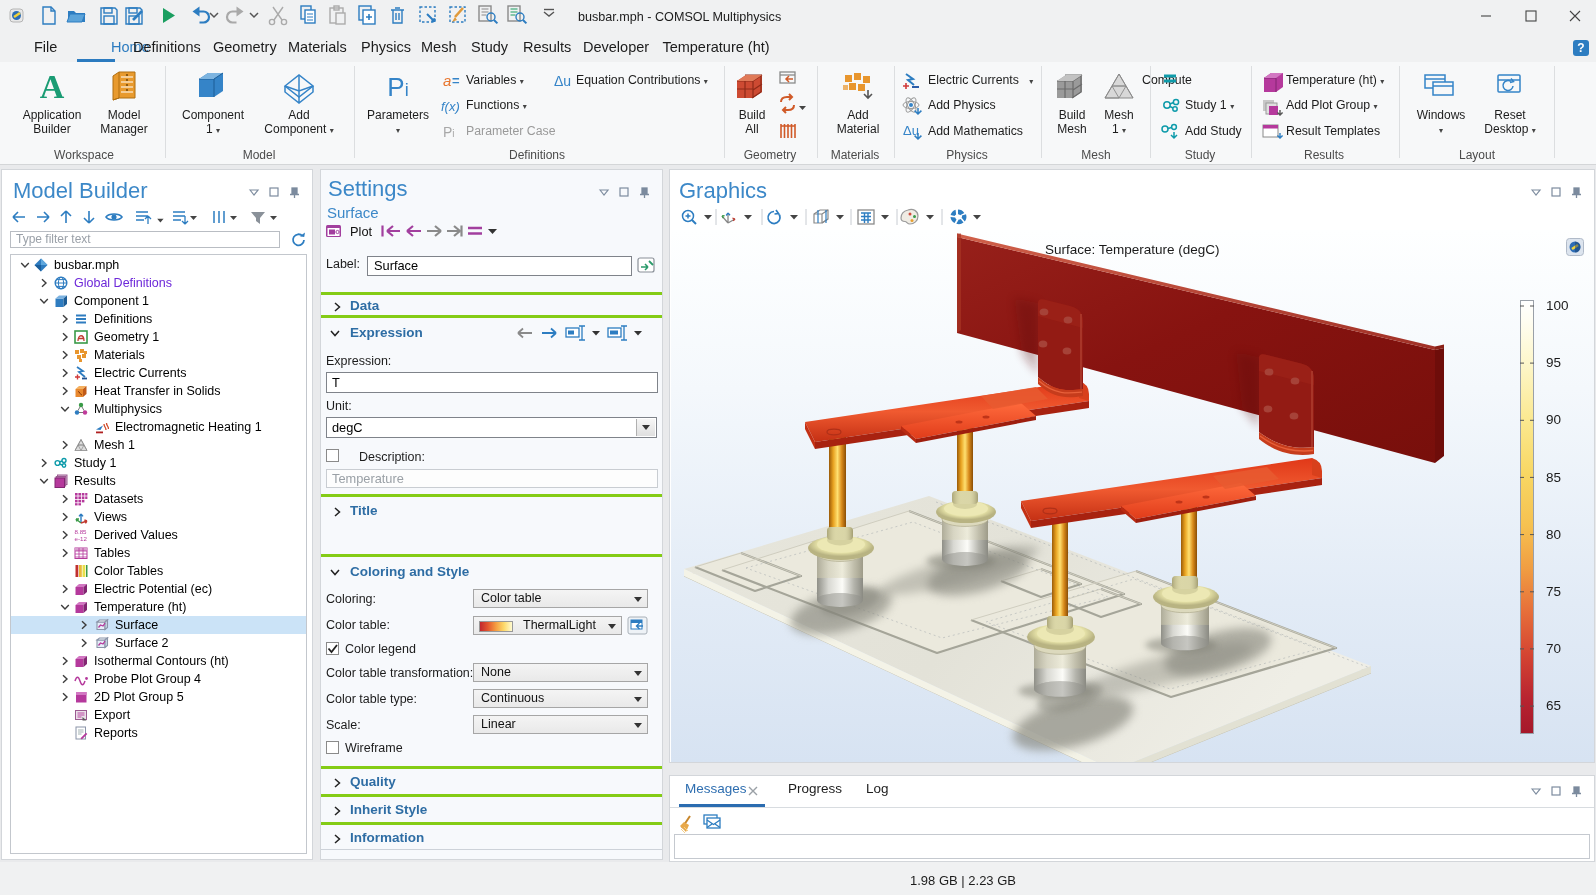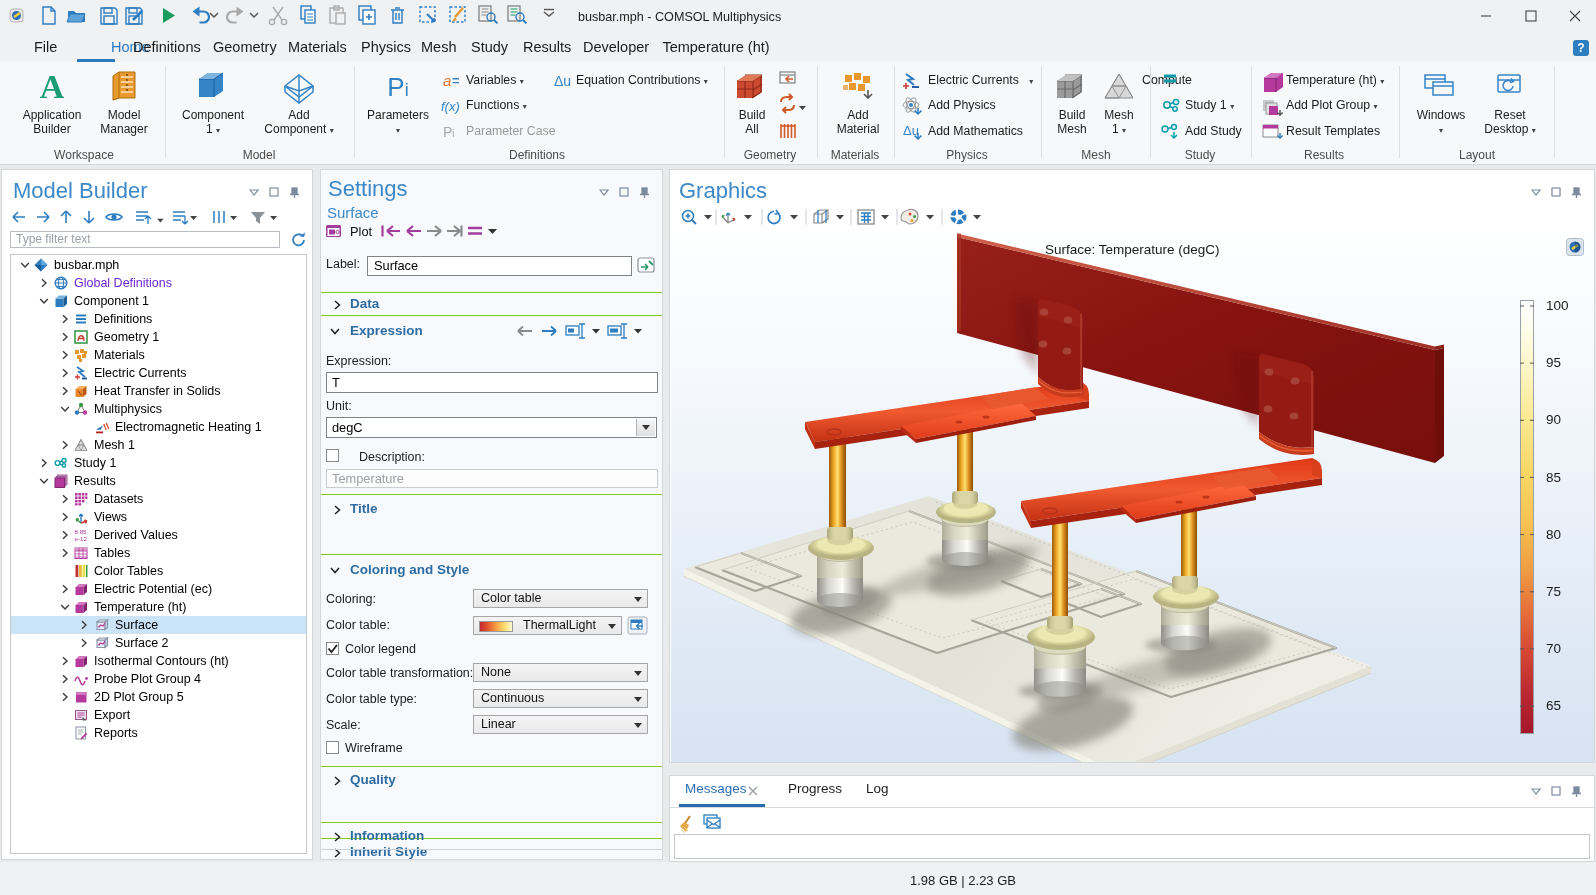--- a/index.html
+++ b/index.html
@@ -9,21 +9,21 @@
 .menuitem { position:absolute; top:0; height:29px; line-height:29px; font-size:14.5px; color:#1c1c1c; text-align:center; }
 #ribbon { position:absolute; left:0; top:62px; width:1596px; height:103px; background:#f7f8f9; border-bottom:1px solid #d4d6d8; }
 .rsep { position:absolute; top:4px; height:92px; width:1px; background:#dcdee0; }
 .rglabel { position:absolute; top:86px; height:14px; font-size:12px; color:#4b4b4b; text-align:center; width:120px; margin-left:-60px; }
 .bigbtn { position:absolute; top:4px; text-align:center; font-size:12px; color:#1c1c1c; line-height:13.5px; }
 .smallrow { position:absolute; height:20px; font-size:12.3px; color:#1c1c1c; line-height:20px; white-space:nowrap; }
 .chev { color:#444; font-size:8px; }
 #main { position:absolute; left:0; top:165px; width:1512px; height:694px; background:#e9eaec; }
 .panel { position:absolute; background:#ffffff; border:1px solid #d3d6da; }
 .ptitle { font-size:22px; color:#3c88c8; font-weight:400; }
-.sechead { position:absolute; left:0; width:341px; height:30px; border-top:1px solid #84cc16; }
+.sechead { position:absolute; left:0; width:341px; height:30px; border-top:3px solid #84cc16; }
 .sechead .stxt { position:absolute; left:29px; top:7px; font-size:13.5px; font-weight:700; color:#2e6da4; }
 .flabel { position:absolute; font-size:12.5px; color:#1c1c1c; }
 .combo { position:absolute; height:19px; background:linear-gradient(#f4f4f4,#e9e9e9); border:1px solid #a6a6a6; font-size:12.5px; color:#111; line-height:17px; padding-left:7px; }
 .combo .arr { position:absolute; right:5px; top:7px; width:0; height:0; border-left:4px solid transparent; border-right:4px solid transparent; border-top:5px solid #333; }
 .cbx { position:absolute; width:13px; height:13px; border:1px solid #8a8a8a; background:#fff; }
 #statusbar { position:absolute; left:0; top:862px; width:1596px; height:33px; background:#f0f1f2; }
 svg { display:block; }
 </style>
 </head>
 <body>
@@ -782,21 +782,21 @@
     <div class="flabel" style="left:5px;top:548px;">Scale:</div>
     <div class="combo" style="left:152px;top:545px;width:175px;">Linear<div class="arr"></div></div>
     <div class="cbx" style="left:5px;top:571px;"></div>
     <div class="flabel" style="left:24px;top:571px;">Wireframe</div>
     <div class="sechead" style="top:596px;height:28px;">
         <svg width="12" height="12" style="position:absolute;left:10px;top:8px;">
           <path d="M4 2 l4.5 4 -4.5 4" stroke="#222" fill="none" stroke-width="1.5"></path>
         </svg>
         <span class="stxt" style="top:5px;">Quality</span>
       </div>
-    <div class="sechead" style="top:624px;height:28px;margin-top:44px;">
+    <div class="sechead" style="top:624px;height:28px;">
         <svg width="12" height="12" style="position:absolute;left:10px;top:8px;">
           <path d="M4 2 l4.5 4 -4.5 4" stroke="#222" fill="none" stroke-width="1.5"></path>
         </svg>
         <span class="stxt" style="top:5px;">Inherit Style</span>
       </div>
     <div class="sechead" style="top:652px;height:28px;border-bottom:1px solid #cdd2d9;">
         <svg width="12" height="12" style="position:absolute;left:10px;top:8px;">
           <path d="M4 2 l4.5 4 -4.5 4" stroke="#222" fill="none" stroke-width="1.5"></path>
         </svg>
         <span class="stxt" style="top:5px;">Information</span>

